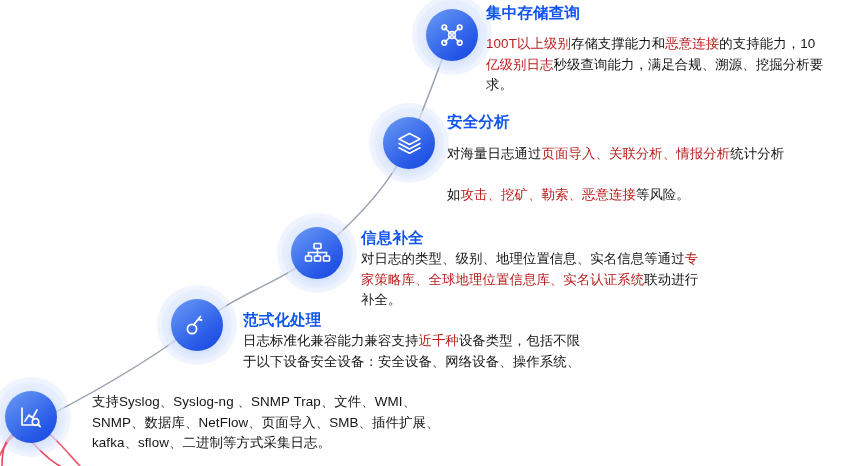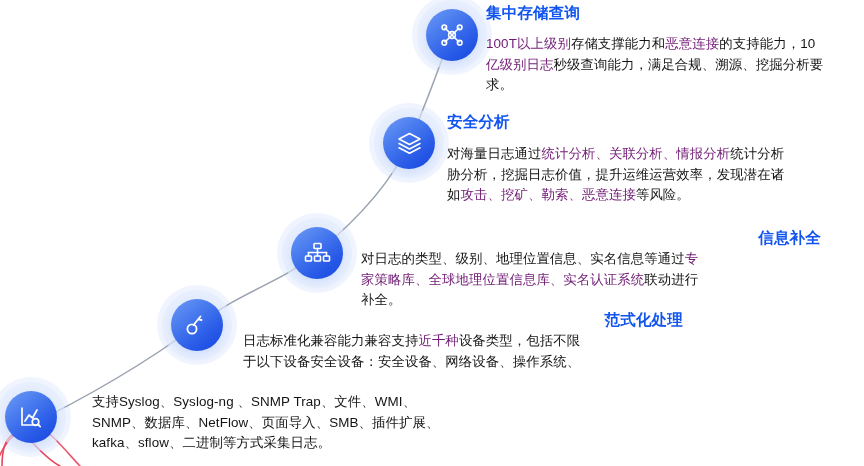--- a/index.html
+++ b/index.html
@@ -60,23 +60,23 @@
     white-space: nowrap;
   }
   .block .body {
     color: #141414;
     font-size: 13.4px;
     line-height: 20.5px;
     letter-spacing: 0.1px;
     margin: 0;
   }
   .block .body .hl {
-    color: #701a75;
+    color: #b91c1c;
   }
-  .tight .heading { margin-bottom: 1px; text-align: right; }
+  .tight .heading { margin-bottom: 1px; }
 </style>
 </head>
 <body>
 
 <div id="stage">
 
   <svg id="curve-layer" viewBox="0 0 864 466">
 
     <g>
       <circle cx="31" cy="417" r="40" fill="#e9f0fe" opacity="0.75"></circle>
@@ -149,21 +149,21 @@
     <span>
       <svg width="27" height="27" viewBox="0 0 27 27" fill="none" stroke="#ffffff" stroke-width="1.6" stroke-linecap="round" stroke-linejoin="round">
         <polygon points="13.5,3.5 24,9 13.5,14.5 3,9" fill="none"></polygon>
         <polyline points="3,13.5 13.5,19 24,13.5"></polyline>
         <polyline points="3,17.8 13.5,23.3 24,17.8"></polyline>
       </svg>
     </span>
   </div>
   <div class="block" style="left:447px; top:112px; width:420px;">
     <p class="heading" style="margin-bottom:12px;">安全分析</p>
-    <p class="body"><span>对海量日志通过</span><span class="hl">统计分析、关联分析、情报分析</span><span>统计分析</span><br><span>胁分析，挖掘日志价值，提升运维运营效率，发现潜在诸</span><br><span>如</span><span class="hl">攻击、挖矿、勒索、恶意连接</span><span>等风险。</span></p>
+    <p class="body"><span>对海量日志通过</span><span class="hl">页面导入、关联分析、情报分析</span><span>统计分析</span><br><br><span>如</span><span class="hl">攻击、挖矿、勒索、恶意连接</span><span>等风险。</span></p>
   </div>
 
   <div class="node" style="left:426px; top:9px;">
     <span>
       <svg width="28" height="28" viewBox="0 0 28 28" fill="none" stroke="#ffffff" stroke-width="1.6" stroke-linecap="round" stroke-linejoin="round">
         <line x1="14" y1="14" x2="7" y2="7"></line>
         <line x1="14" y1="14" x2="21" y2="7"></line>
         <line x1="14" y1="14" x2="7" y2="21"></line>
         <line x1="14" y1="14" x2="21" y2="21"></line>
         <circle cx="14" cy="14" r="3.4"></circle>

